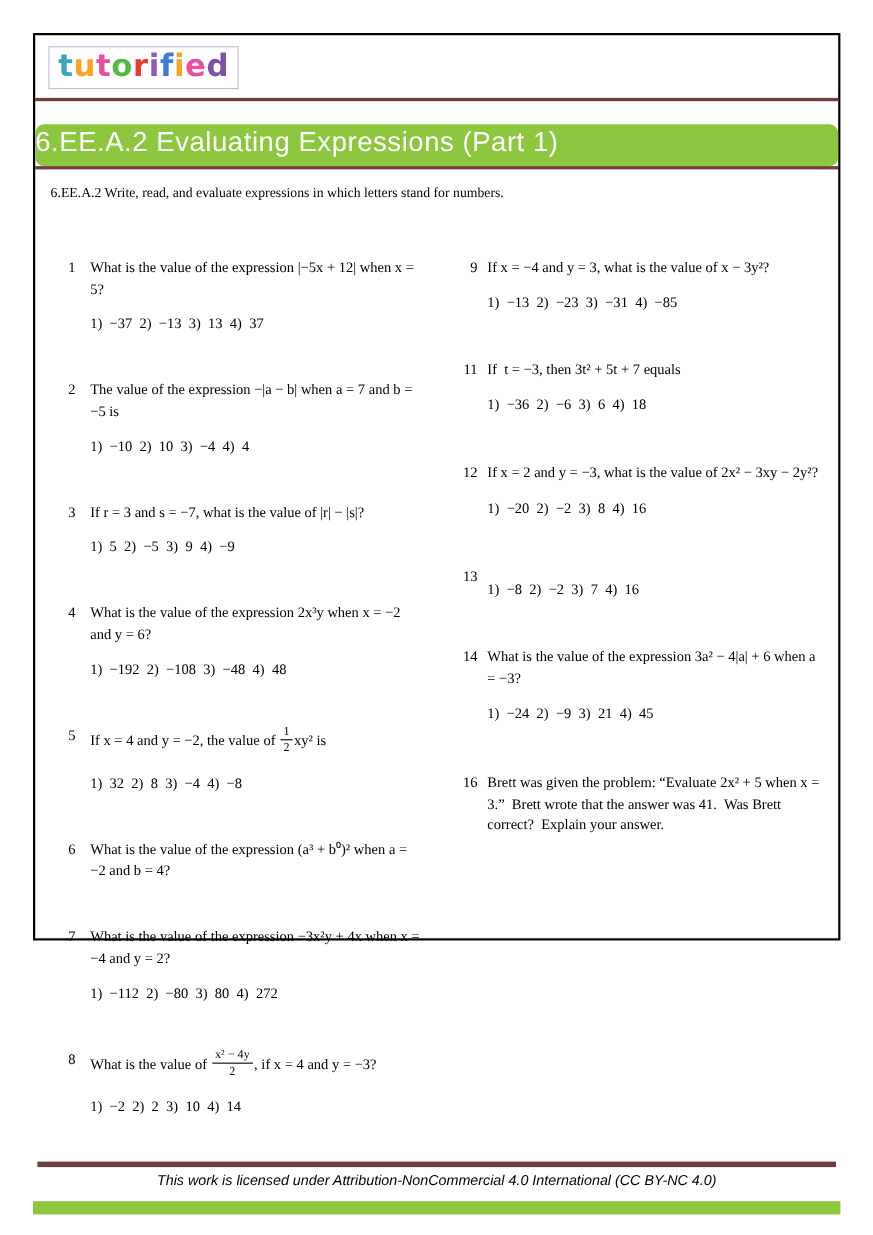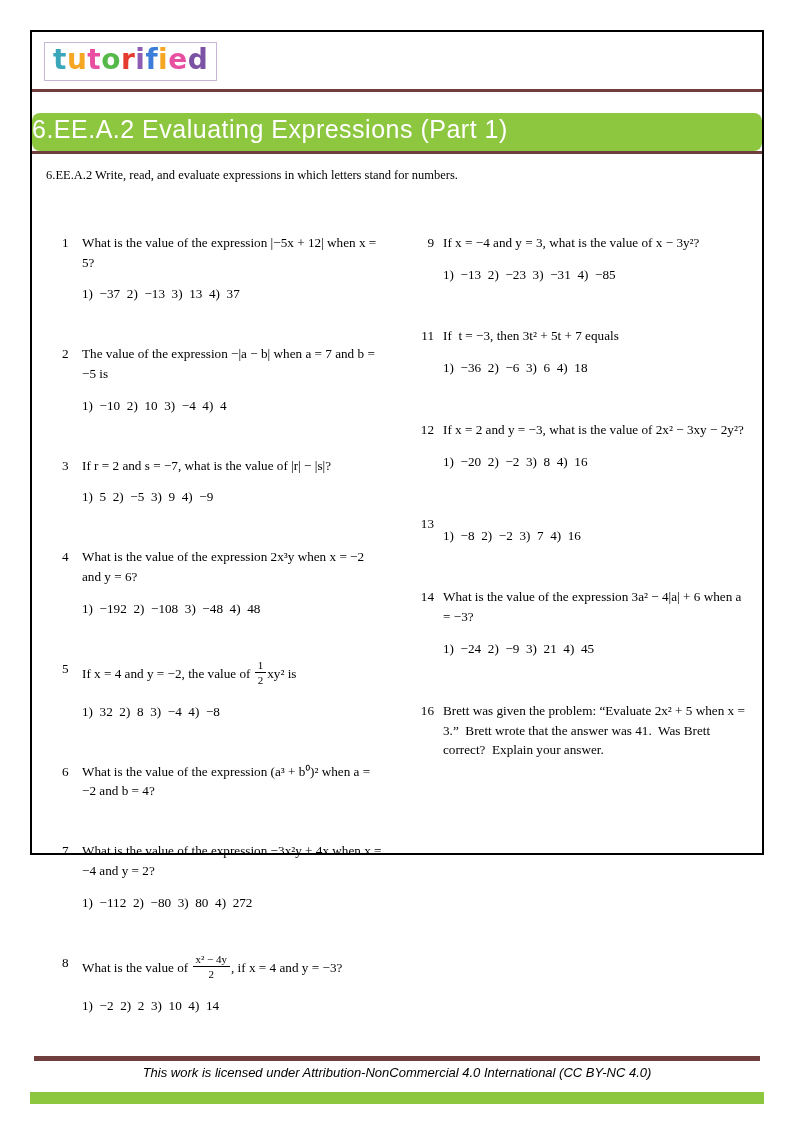--- a/index.html
+++ b/index.html
@@ -103,21 +103,21 @@
         <div class="qnum">2</div>
         <div class="qbody">
           <div class="qtext">The value of the expression −|a − b| when a = 7 and b = −5 is</div>
           <div class="qchoices">1)  −10  2)  10  3)  −4  4)  4</div>
         </div>
       </div>
 
       <div class="q">
         <div class="qnum">3</div>
         <div class="qbody">
-          <div class="qtext">If r = 2 and s = −7, what is the value of |r| − |s|?</div>
+          <div class="qtext">If r = 3 and s = −7, what is the value of |r| − |s|?</div>
           <div class="qchoices">1)  5  2)  −5  3)  9  4)  −9</div>
         </div>
       </div>
 
       <div class="q">
         <div class="qnum">4</div>
         <div class="qbody">
           <div class="qtext">What is the value of the expression 2x³y when x = −2 and y = 6?</div>
           <div class="qchoices">1)  −192  2)  −108  3)  −48  4)  48</div>
         </div>

